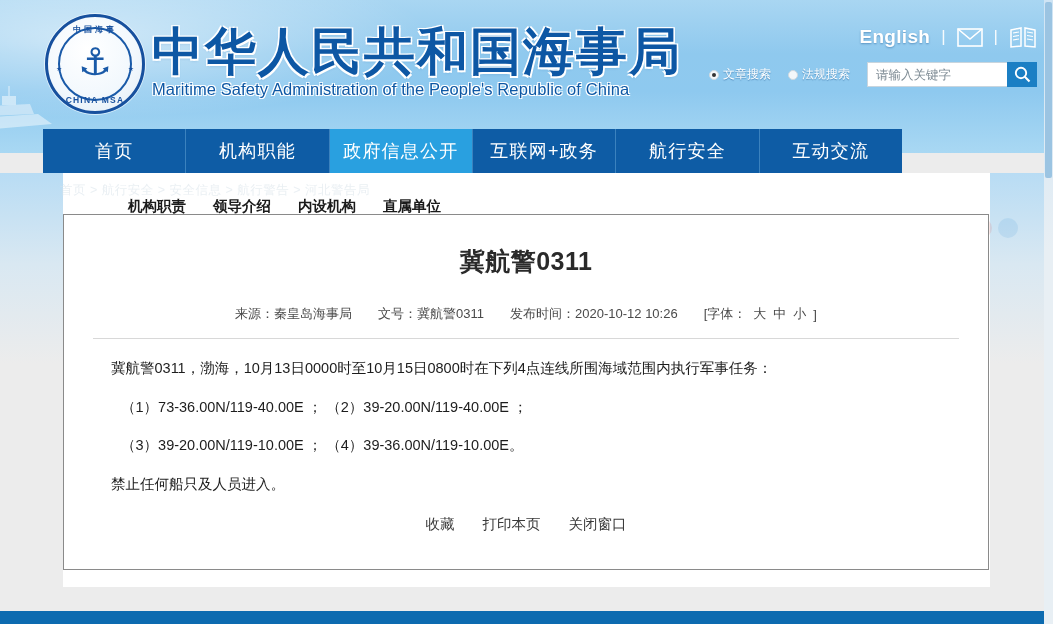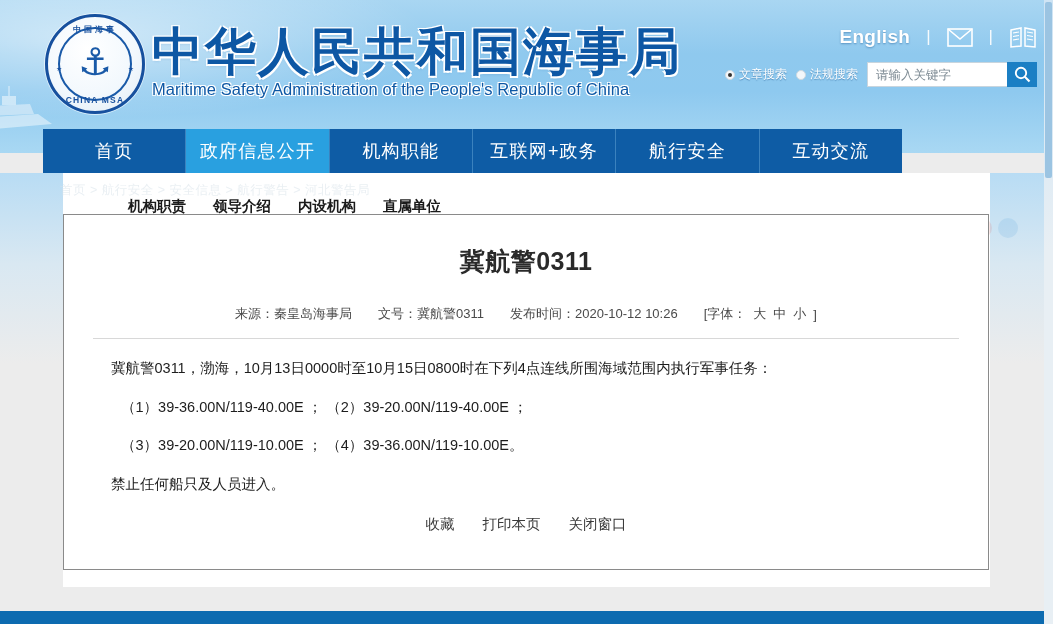--- a/index.html
+++ b/index.html
@@ -55,29 +55,29 @@
       0 2px 3px rgba(13,87,164,.25);
     white-space:nowrap;
   }
   .title-en{
     position:absolute;left:152px;top:80px;
     font-size:16.5px;font-weight:normal;color:#0d57a4;letter-spacing:.1px;
     text-shadow:-1px -1px 0 #fff,1px -1px 0 #fff,-1px 1px 0 #fff,1px 1px 0 #fff;
     white-space:nowrap;
   }
   
-  .toplinks{position:absolute;right:16px;top:26px;display:flex;align-items:center;gap:16px;}
+  .toplinks{position:absolute;right:16px;top:26px;display:flex;align-items:center;gap:11px;}
   .toplinks .english{
     font-size:19px;color:#ffffff;font-weight:bold;letter-spacing:.3px;
     text-shadow:0 1px 2px rgba(20,80,140,.45);
   }
   .toplinks .sep{color:#ffffff;font-size:17px;opacity:.92;}
   .toplinks .ic{color:#ffffff;display:flex;align-items:center;}
   
-  .searchrow{position:absolute;right:16px;top:62px;display:flex;align-items:center;gap:9px;}
+  .searchrow{position:absolute;right:16px;top:62px;display:flex;align-items:center;gap:17px;}
   .radio-opt{display:flex;align-items:center;gap:4px;font-size:12px;color:#ffffff;
     text-shadow:0 1px 1px rgba(20,80,140,.5);white-space:nowrap;}
   .radio-dot{
     width:10px;height:10px;border-radius:50%;background:#f3f7fa;
     border:1px solid #cfd9e0;box-sizing:border-box;display:inline-block;position:relative;
   }
   .radio-dot.on::after{
     content:"";position:absolute;left:2px;top:2px;width:4px;height:4px;border-radius:50%;background:#333;
   }
   .searchbox{display:flex;align-items:center;height:25px;}
@@ -241,26 +241,26 @@
           </svg>
       </span>
     </div>
   </div>
 </div>
 
 <div class="navbar">
   <div class="nav-item">
     <span>首页</span>
   </div>
+  <div class="nav-item">
+    <span>机构职能</span>
+    <span class="nav-arrow"></span>
+  </div>
   <div class="nav-item active">
     <span>政府信息公开</span>
-  </div>
-  <div class="nav-item">
-    <span>机构职能</span>
-    <span class="nav-arrow"></span>
   </div>
   <div class="nav-item">
     <span>互联网+政务</span>
   </div>
   <div class="nav-item">
     <span>航行安全</span>
   </div>
   <div class="nav-item">
     <span>互动交流</span>
   </div>
@@ -298,21 +298,21 @@
       <b>中</b>
       <b>小</b>
       <span>]</span>
     </span>
   </div>
 
   <div class="art-hr"></div>
 
   <div class="art-body">
     <p>冀航警0311，渤海，10月13日0000时至10月15日0800时在下列4点连线所围海域范围内执行军事任务：</p>
-    <p class="ind">（1）39-36.00N/119-40.00E ； （2）39-20.00N/119-40.00E ；</p>
+    <p class="ind">（1）73-36.00N/119-40.00E ； （2）39-20.00N/119-40.00E ；</p>
     <p class="ind">（3）39-20.00N/119-10.00E ； （4）39-36.00N/119-10.00E。</p>
     <p>禁止任何船只及人员进入。</p>
   </div>
 
   <div class="art-actions">
     <span>收藏</span>
     <span>打印本页</span>
     <span>关闭窗口</span>
   </div>
 </div>

